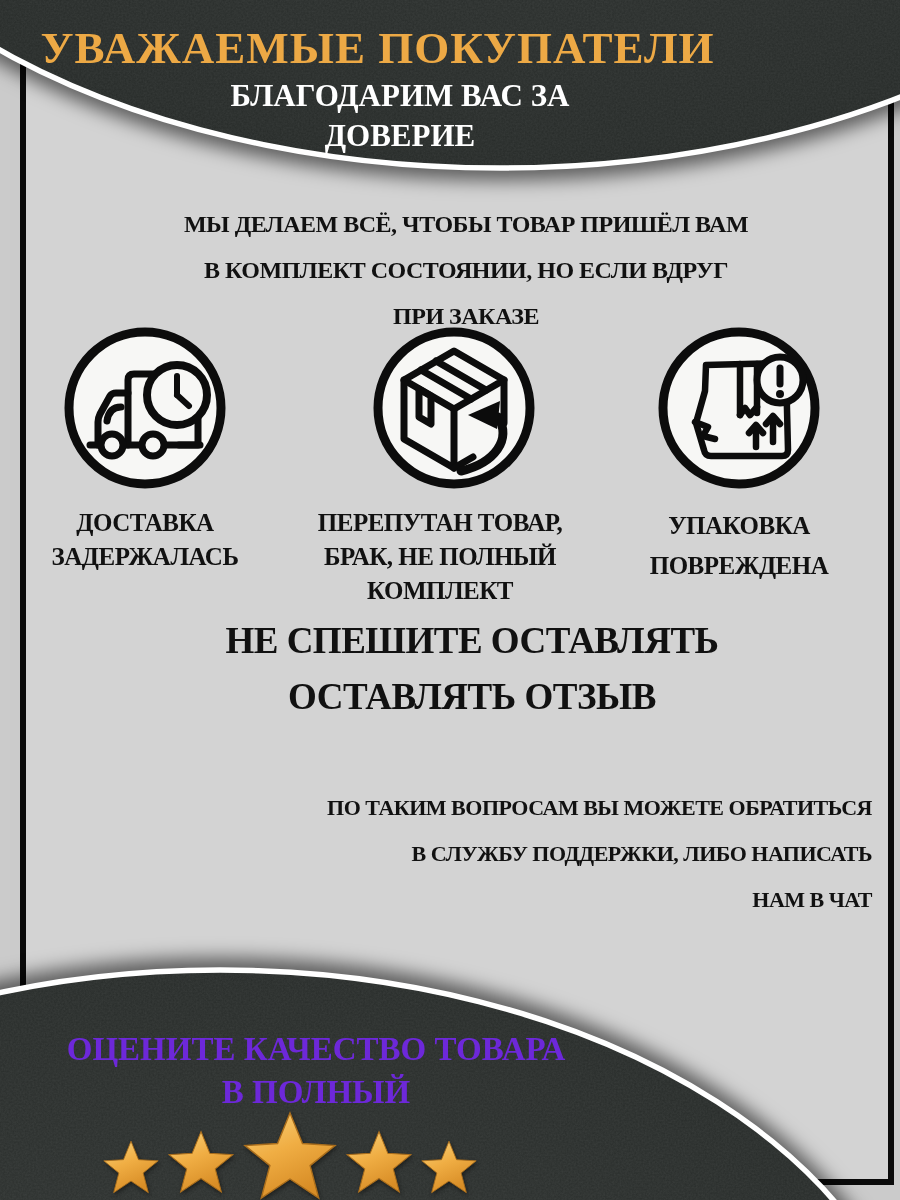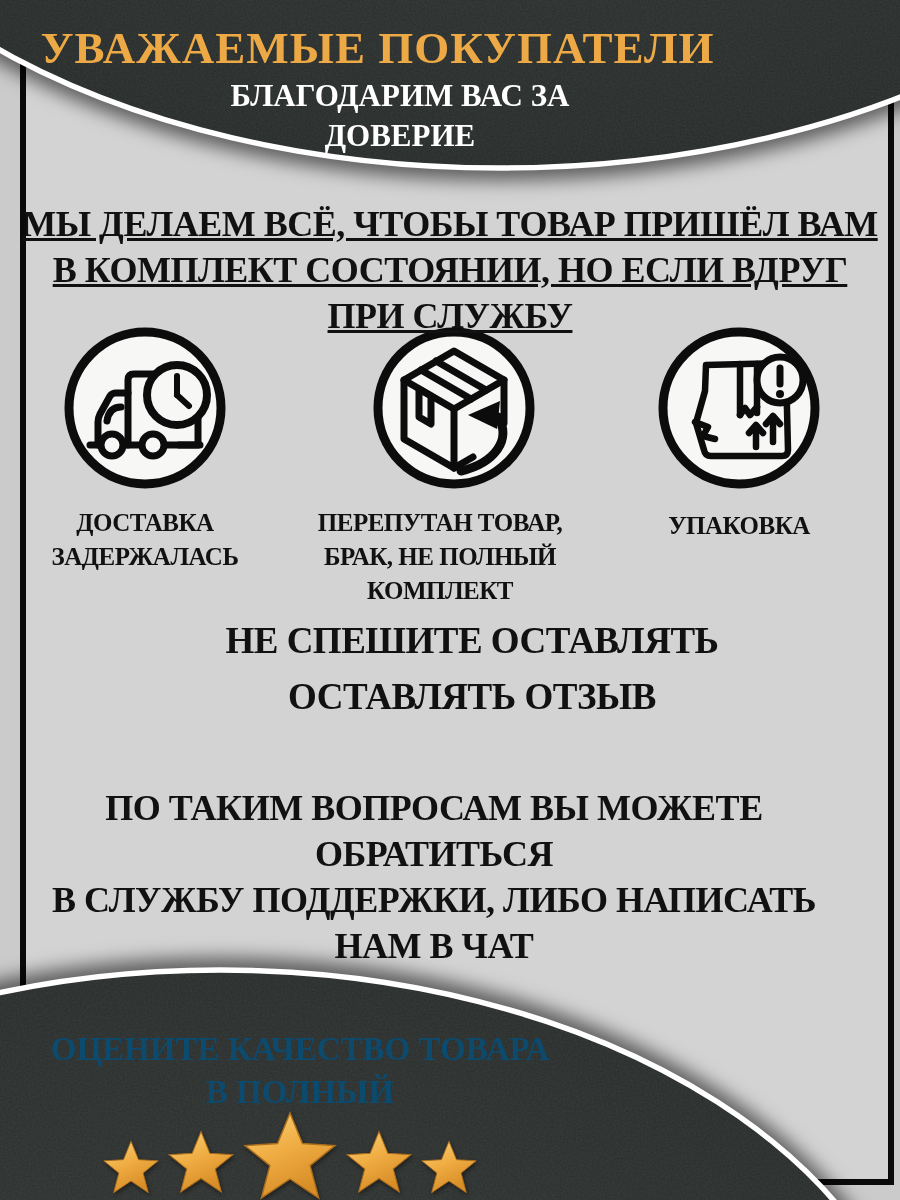--- a/index.html
+++ b/index.html
@@ -13,26 +13,26 @@
   .inner-bg{
     position:absolute;left:20px;top:0;width:874px;height:1185px;
     box-sizing:border-box;border:6px solid #0a0a0a;background:#d3d3d3;z-index:1;
   }
   .icon-wrap{position:absolute;z-index:2;width:170px;height:170px;}
   .txt{position:absolute;z-index:3;text-align:center;font-weight:700;color:#111;}
   .overlay{position:absolute;left:0;top:0;z-index:4;pointer-events:none;}
   .toptxt{position:absolute;z-index:5;text-align:center;font-weight:700;}
   .title{left:0;top:22px;width:755px;font-size:45px;letter-spacing:1px;color:#EDA945;}
   .subtitle{left:0;top:76px;width:800px;font-size:31px;line-height:40px;color:#ffffff;}
-  .intro{left:20px;top:201px;width:860px;font-size:36px;line-height:46px;letter-spacing:-0.5px;text-decoration:underline;}
+  .intro{left:36px;top:201px;width:860px;font-size:24px;line-height:46px;letter-spacing:-0.5px;}
   .iconlabel{top:506px;width:310px;font-size:25px;line-height:34px;letter-spacing:-0.5px;}
   .lbl1{left:-10px;}.lbl2{left:285px;}.lbl3{left:584px;line-height:40px;}
   .warning{left:20px;top:613px;width:860px;font-size:37px;line-height:56px;letter-spacing:-0.5px;padding-left:22px;}
-  .support{left:4px;top:785px;width:860px;font-size:36px;line-height:46px;letter-spacing:-0.5px;}
-  .footer-text{left:0;top:1028px;width:600px;font-size:33px;line-height:43px;color:#0c4a6e;}
+  .support{left:12px;top:785px;width:860px;font-size:22px;line-height:46px;letter-spacing:-0.5px;text-align:right;}
+  .footer-text{left:0;top:1028px;width:600px;font-size:33px;line-height:43px;color:#6d28d9;padding-left:16px;}
   .stars{
     position:absolute;z-index:5;left:55px;top:1100px;width:470px;height:95px;
     display:flex;justify-content:center;align-items:flex-end;gap:7px;
   }
   .star{display:block;line-height:0;filter:drop-shadow(1px 2px 2px rgba(0,0,0,0.45));}
   .star.s1,.star.s5{width:58px;height:55px;}
   .star.s2,.star.s4{width:68px;height:65px;}
   .star.s3{width:96px;height:91px;margin-bottom:-7px;}
   .star svg{width:100%;height:100%;}
   .shadow-top{filter:drop-shadow(0px 10px 9px rgba(0,0,0,0.55));}
@@ -98,34 +98,35 @@
       </g>
       <circle cx="126" cy="57" r="23" fill="#f7f7f5" stroke="#0c0c0c" stroke-width="7"></circle>
       <path d="M126,45 L126,61" fill="none" stroke="#0c0c0c" stroke-width="7" stroke-linecap="round"></path>
       <circle cx="126" cy="71" r="4" fill="#0c0c0c"></circle>
     </svg>
   </div>
 
   <div class="txt intro">
     <div>МЫ ДЕЛАЕМ ВСЁ, ЧТОБЫ ТОВАР ПРИШЁЛ ВАМ</div>
     <div>В КОМПЛЕКТ СОСТОЯНИИ, НО ЕСЛИ ВДРУГ</div>
-    <div>ПРИ СЛУЖБУ</div>
+    <div>ПРИ ЗАКАЗЕ</div>
   </div>
 
   <div class="txt iconlabel lbl1">
     <div>ДОСТАВКА</div>
     <div>ЗАДЕРЖАЛАСЬ</div>
   </div>
   <div class="txt iconlabel lbl2">
     <div>ПЕРЕПУТАН ТОВАР,</div>
     <div>БРАК, НЕ ПОЛНЫЙ</div>
     <div>КОМПЛЕКТ</div>
   </div>
   <div class="txt iconlabel lbl3">
     <div>УПАКОВКА</div>
+    <div>ПОВРЕЖДЕНА</div>
   </div>
 
   <div class="txt warning">
     <div>НЕ СПЕШИТЕ ОСТАВЛЯТЬ</div>
     <div>ОСТАВЛЯТЬ ОТЗЫВ</div>
   </div>
 
   <div class="txt support">
     <div>ПО ТАКИМ ВОПРОСАМ ВЫ МОЖЕТЕ ОБРАТИТЬСЯ</div>
     <div>В СЛУЖБУ ПОДДЕРЖКИ, ЛИБО НАПИСАТЬ</div>

